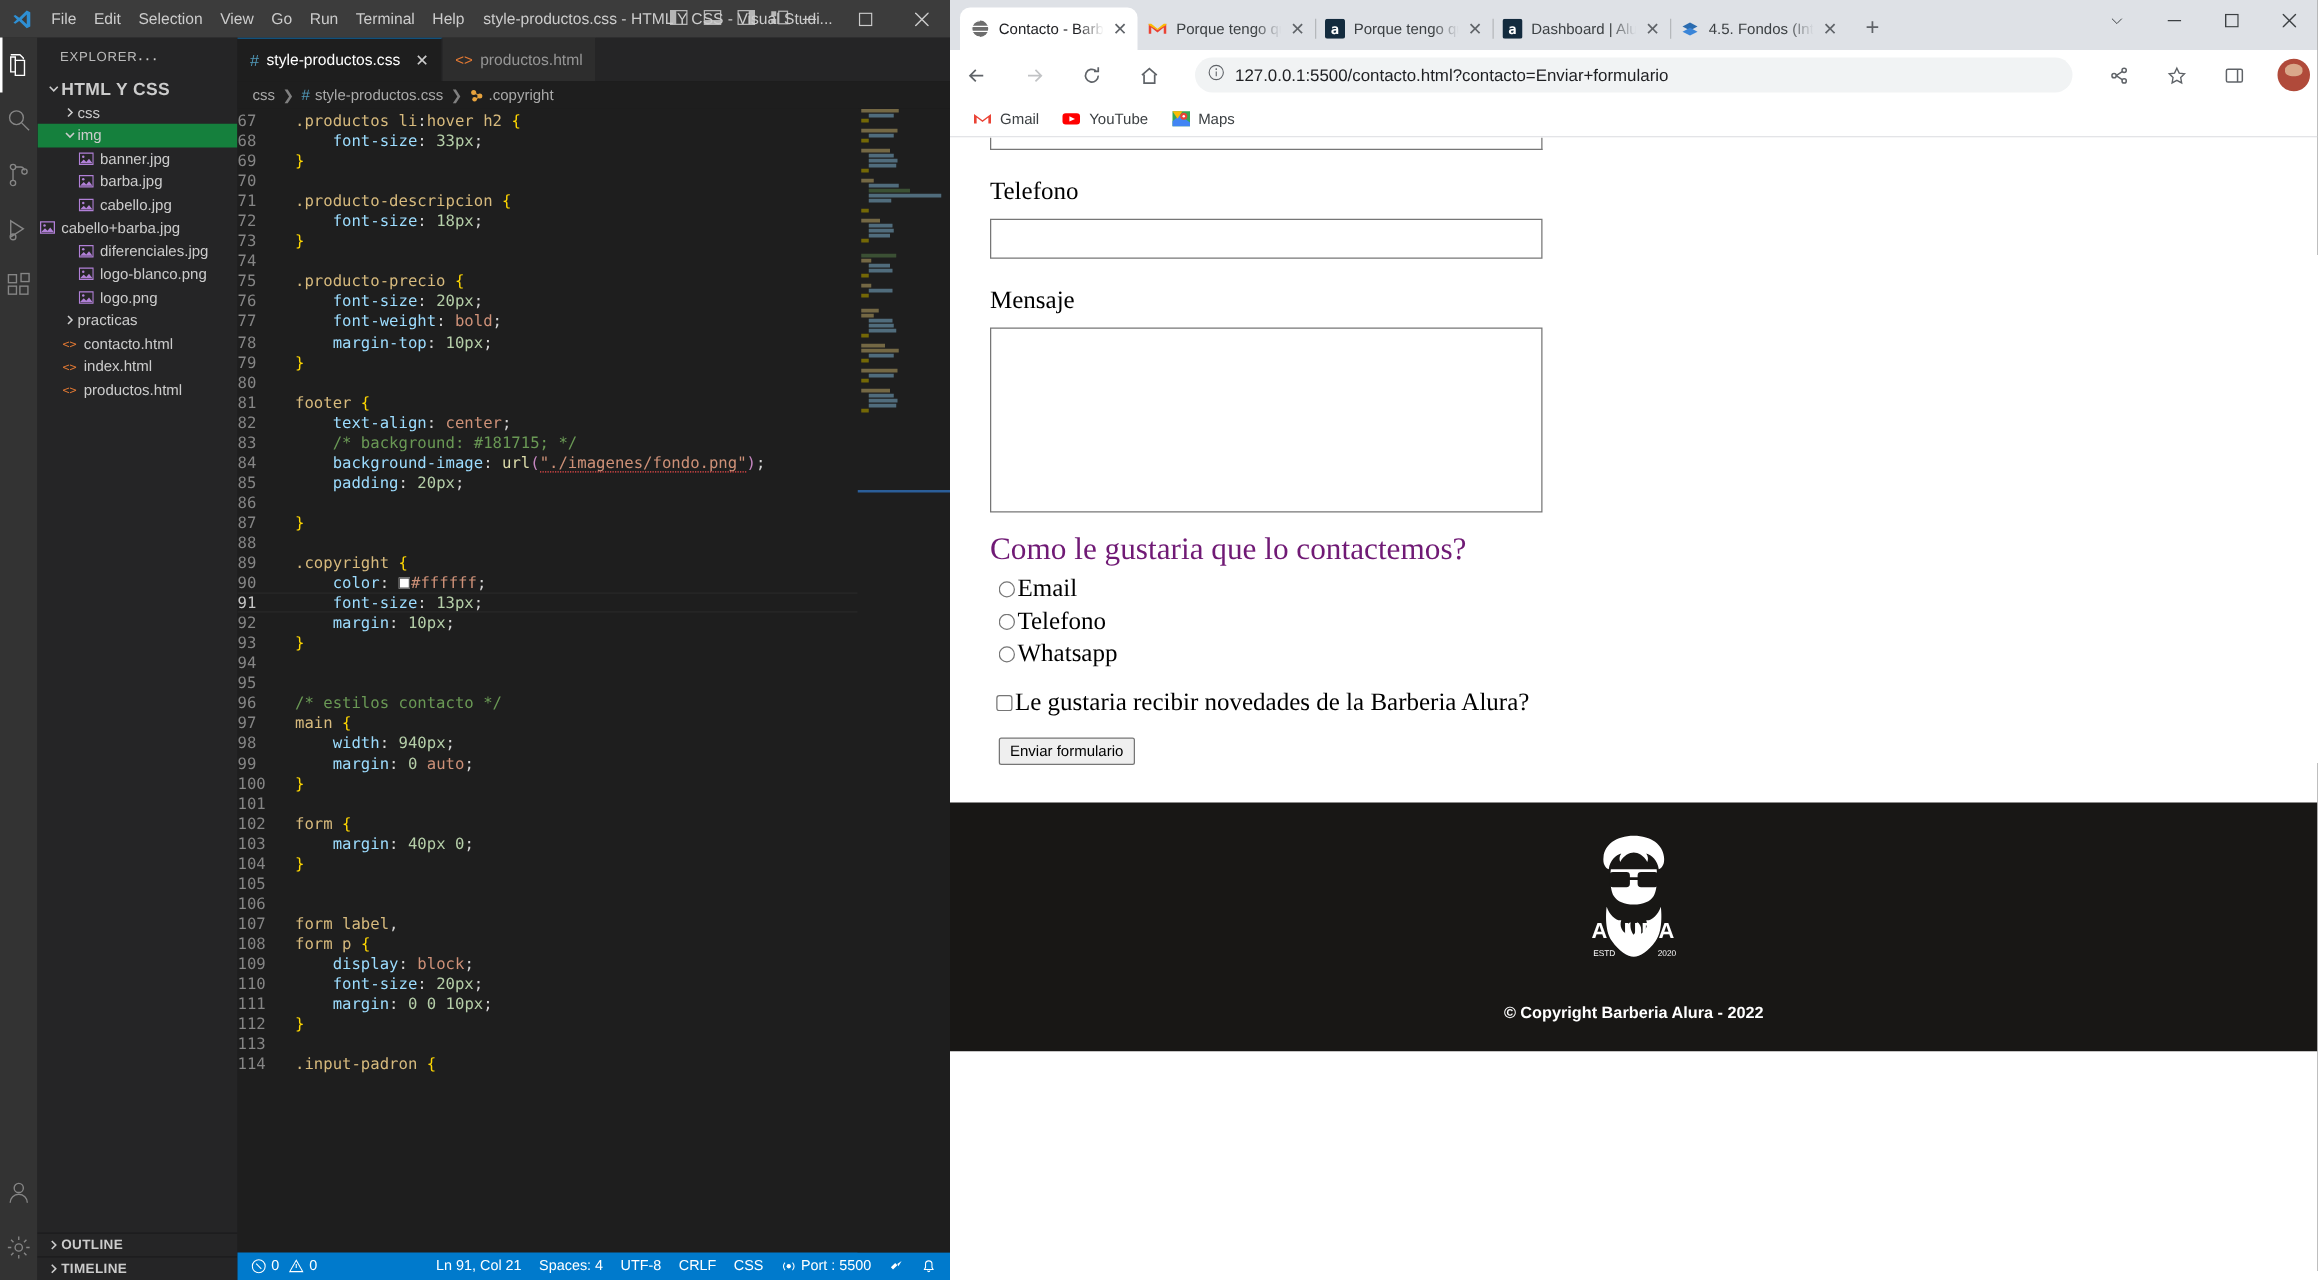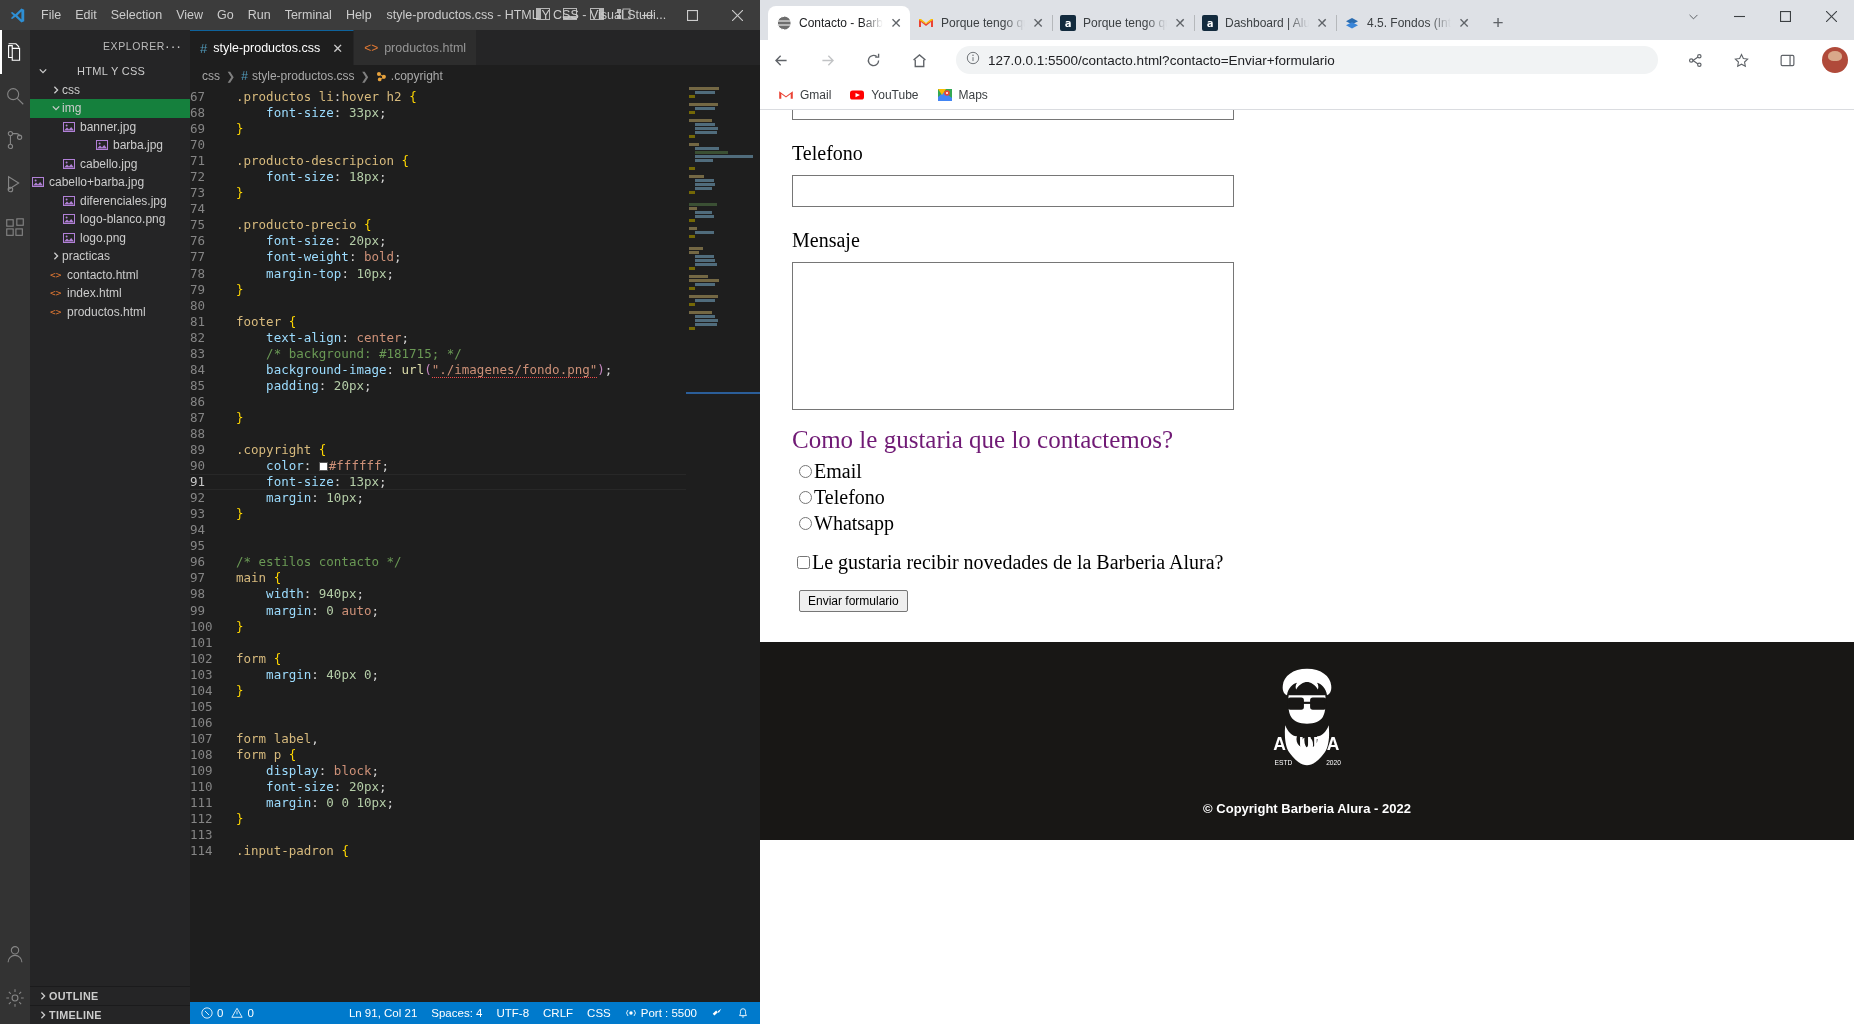--- a/index.html
+++ b/index.html
@@ -63,32 +63,32 @@
     content:''; position:absolute; left:0; top:0; bottom:0; width:2px; background:#ffffff;
   }
   .ab-bottom { margin-top:auto; display:flex; flex-direction:column; align-items:center; padding-bottom:4px; }
 
   
   .sidebar {
     width:160px; background:#252526; flex:none; display:flex; flex-direction:column;
     font-size:12px;
   }
   .sb-header {
-    height:32px; display:flex; align-items:center; justify-content:flex-end;
+    height:32px; display:flex; align-items:center; justify-content:flex-start;
     padding:0 8px 0 18px; color:#bbbbbb; font-size:10.5px; letter-spacing:.6px;
     flex:none;
   }
   .sb-dots { font-size:14px; color:#cccccc; letter-spacing:1px; }
   .sb-tree { flex:1; overflow:hidden; }
   .tree-row {
     height:18.5px; display:flex; align-items:center; color:#cccccc;
     font-size:12px; white-space:nowrap; padding-right:4px;
   }
   .tree-row.sel { background:#15803d; }
-  .tree-row.root { font-weight:normal; font-size:11px; letter-spacing:.3px;gap:28px; }
+  .tree-row.root { font-weight:bold; font-size:14px; letter-spacing:.3px; }
   .chev { width:13px; display:inline-flex; align-items:center; justify-content:center; flex:none; }
   .chev svg { width:8px; height:8px; stroke:#cccccc; stroke-width:1.6; fill:none; }
   .ficon { width:16px; display:inline-flex; align-items:center; justify-content:center; flex:none; margin-right:3px; }
   .ficon svg { width:12px; height:12px; }
   .sb-footer { flex:none; }
   .sb-fold {
     height:19px; display:flex; align-items:center; color:#cccccc;
     font-size:10.8px; font-weight:bold; letter-spacing:.3px; border-top:1px solid #1b1b1c;
   }
 
@@ -441,21 +441,21 @@
         <div class="tree-row" style="padding-left:31px;">
           <span class="ficon">
               <svg viewBox="0 0 12 12">
                 <rect x="0.5" y="1.5" width="11" height="9" fill="none" stroke="#b180d7"></rect>
                 <circle cx="3.6" cy="4.4" r="1" fill="#b180d7"></circle>
                 <path d="M1 9.5l3-3 2 2 2.2-2.6 2.8 3.6z" fill="#b180d7"></path>
               </svg>
             </span>
           <span>banner.jpg</span>
         </div>
-        <div class="tree-row" style="padding-left:31px;margin-left:33px;">
+        <div class="tree-row" style="padding-left:31px;">
           <span class="ficon">
               <svg viewBox="0 0 12 12">
                 <rect x="0.5" y="1.5" width="11" height="9" fill="none" stroke="#b180d7"></rect>
                 <circle cx="3.6" cy="4.4" r="1" fill="#b180d7"></circle>
                 <path d="M1 9.5l3-3 2 2 2.2-2.6 2.8 3.6z" fill="#b180d7"></path>
               </svg>
             </span>
           <span>barba.jpg</span>
         </div>
         <div class="tree-row" style="padding-left:31px;">

